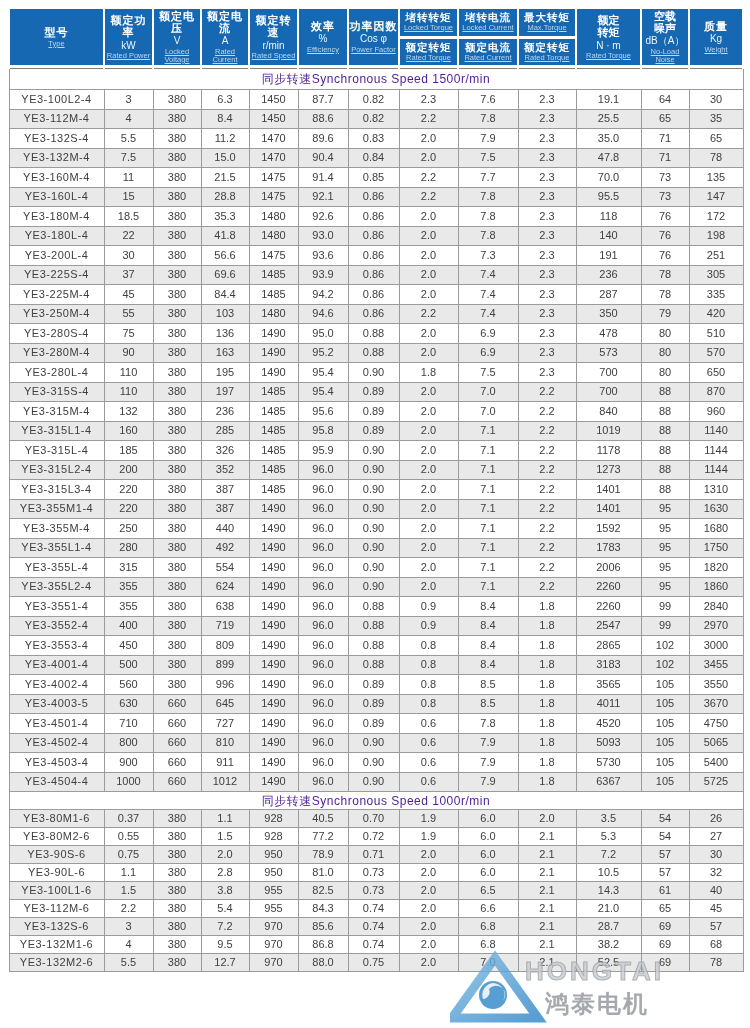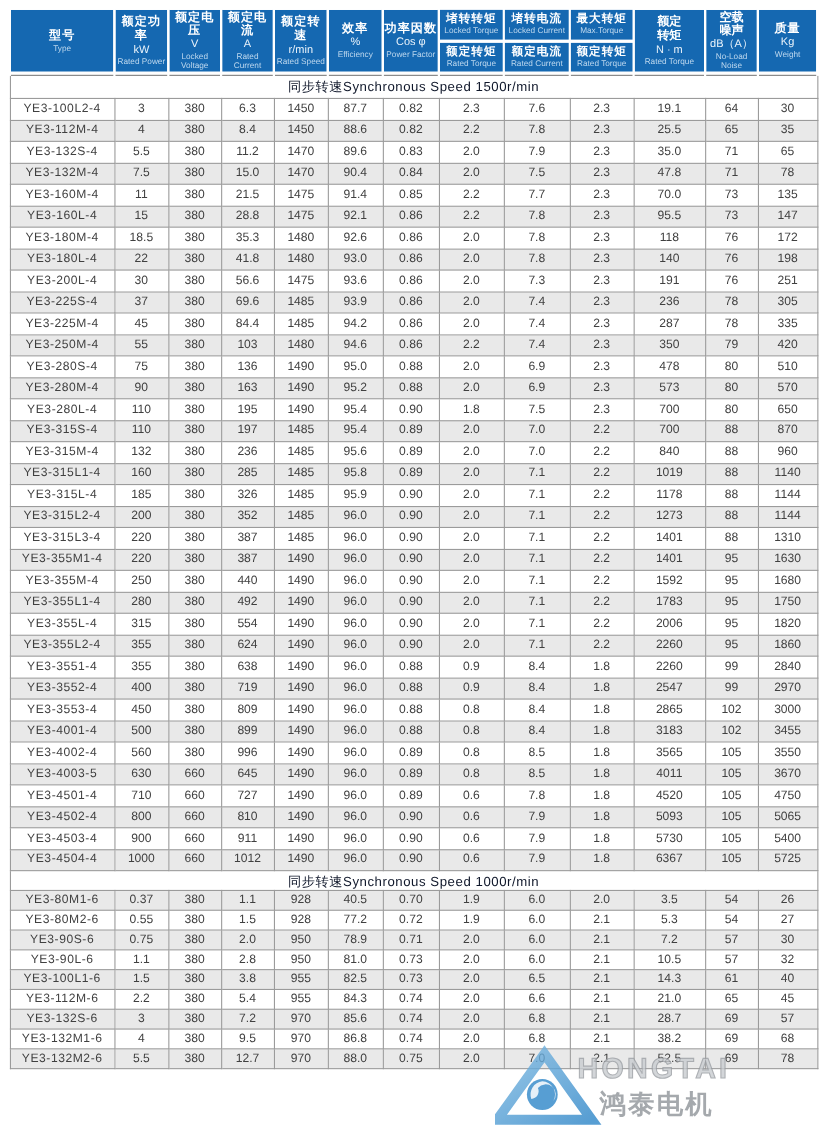--- a/index.html
+++ b/index.html
@@ -16,32 +16,32 @@
              border-top:1px solid #fff; border-bottom:1px solid #7f7f7f;
              font-weight:normal; }
   .hcell { background:var(--hdr-blue,#1568b1); color:#fff; height:56px;
            display:flex; flex-direction:column; align-items:center; justify-content:center;
            line-height:1.12; overflow:hidden; }
   .hsplit { display:flex; flex-direction:column; gap:3px; height:56px; }
   .hsplit .hcell { flex:1; height:auto; }
   .h-zh   { font-size:11px; font-weight:bold; letter-spacing:1px; white-space:pre-line; text-align:center;}
   .h-zh.narrow { width:28px; word-break:break-all; letter-spacing:0; }
   .h-unit { font-size:10px; color:#eaf3fb; margin-top:1px; }
-  .h-en   { font-size:7.5px; color:#bcd7ee; margin-top:1px; text-align:center; line-height:1.1; }
+  .h-en   { font-size:7.5px; color:#bcd7ee; margin-top:1px; text-align:center; line-height:1.1;text-decoration:underline; }
   .hsplit .h-zh { font-size:10.5px; }
   .hsplit .h-en { margin-top:0; }
 
   
   tbody td { border:1px solid #9b9b9b; text-align:center; vertical-align:middle;
              font-size:11px; color:#404040; height:19.5px; line-height:1;
              overflow:hidden; white-space:nowrap; }
   tbody[data-sec="1"] td { height:18px; }
   tr.shaded td { background:#e9e9e9; }
   tr.plain  td { background:#ffffff; }
-  td.section-cell { background:#fff !important; height:21px; font-size:12px; color:#0f172a;
+  td.section-cell { background:#fff !important; height:21px; font-size:12px; color:#4c1d95;
                     letter-spacing:.5px; }
   td.type-cell { letter-spacing:.5px;margin-left:36px; }
 
   
   .watermark { position:absolute; left:450px; top:950px; width:270px; height:75px;
                opacity:.8; pointer-events:none; z-index:5; }
 </style>
 </head>
 <body>
 

